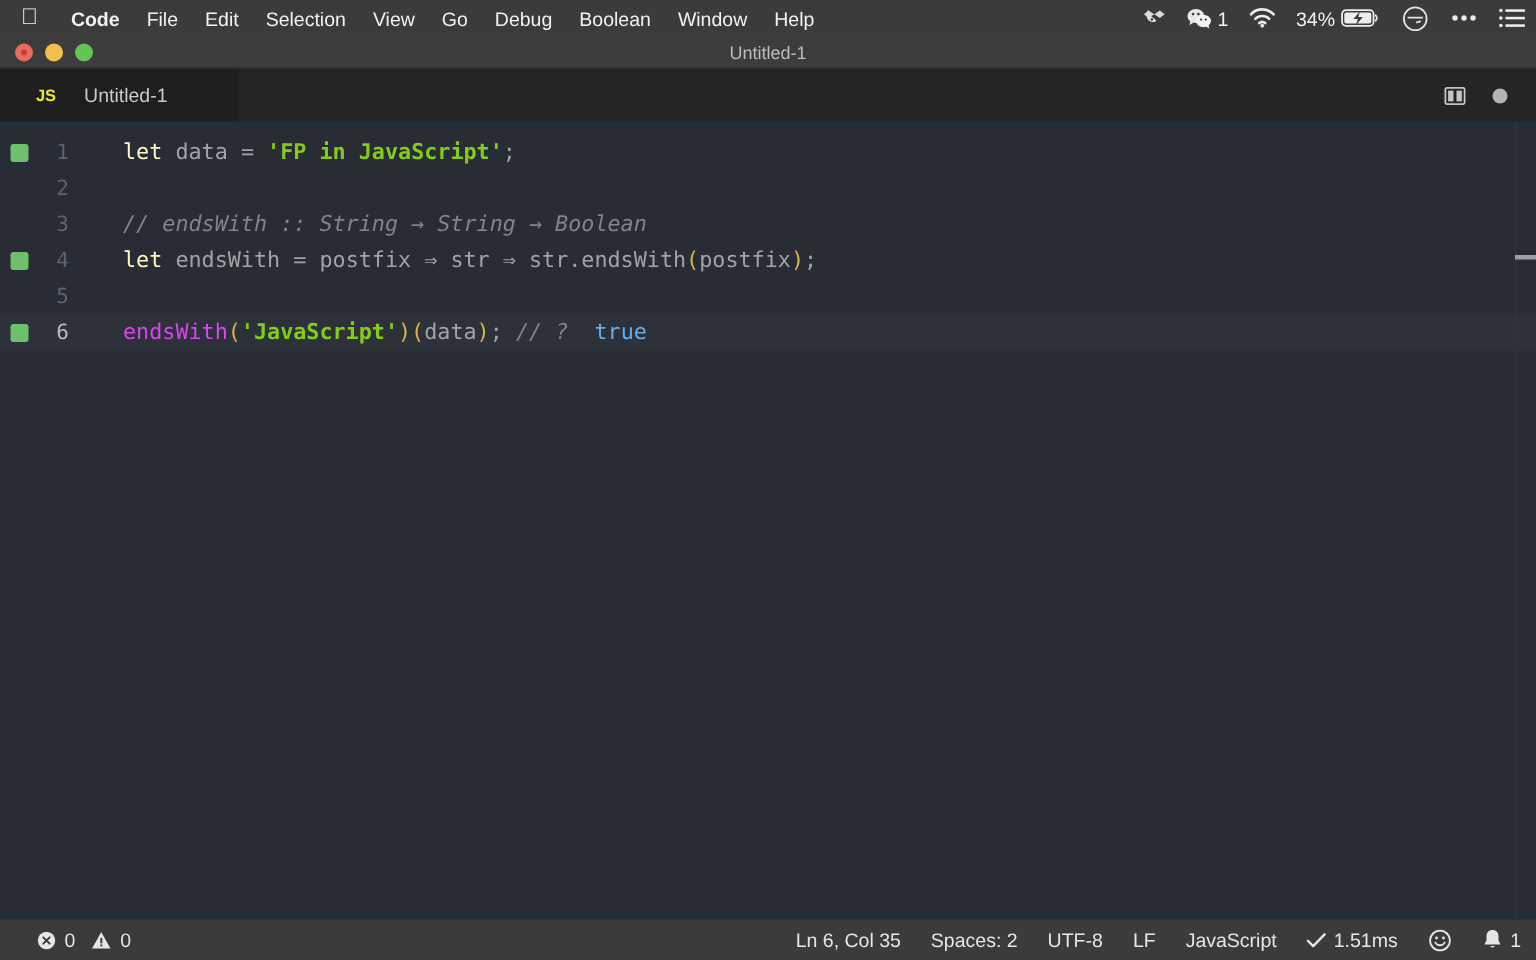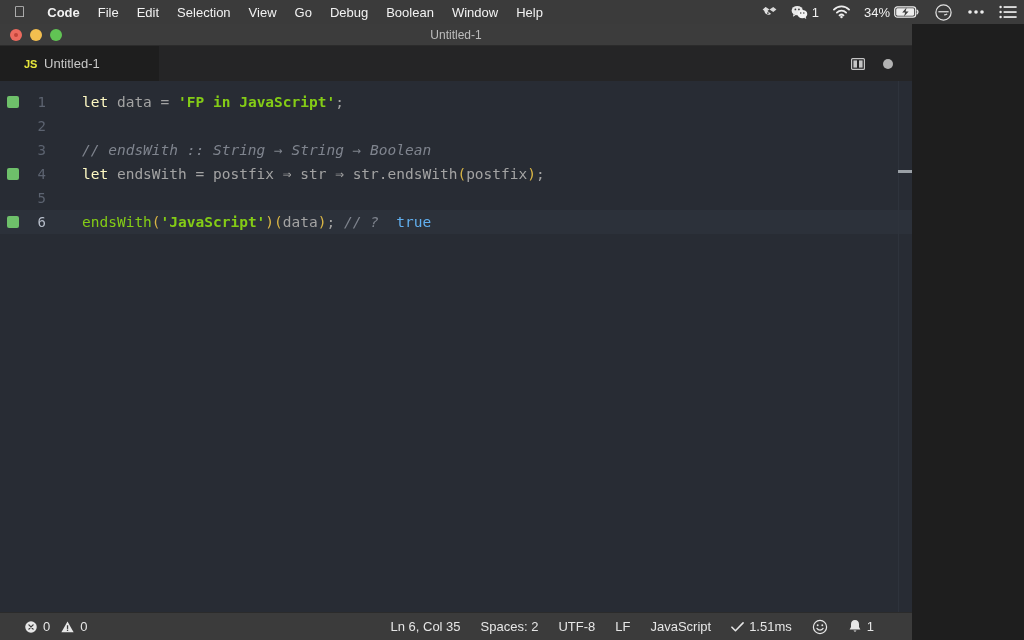--- a/index.html
+++ b/index.html
@@ -24,21 +24,21 @@
           white-space:nowrap; font-size:13px; }
   .mitem.bold{ font-weight:bold; }
   #macbar .spacer{ flex:1 1 auto; }
   #macbar .right{ display:flex; align-items:center; gap:0px; }
   .ritem{ padding:0 7px; display:flex; align-items:center; height:24px; gap:4px;}
   .ritem svg{ display:block; }
   .ritem .txt{ font-size:13px; }
 
   
   #vscode{
-    position:absolute; left:0; top:24px; width:912px; height:616px;
+    position:absolute; left:0; top:24px; width:1024px; height:616px;
     background:#1e1e1e; display:flex; flex-direction:column;
   }
 
   
   #titlebar{
     height:22px; background:#3c3c3c; position:relative;
     display:flex; align-items:center; flex:0 0 22px;
     border-bottom:1px solid #2b2b2b;
   }
   .traffic{ display:flex; align-items:center; gap:8px; margin-left:10px; }
@@ -52,21 +52,21 @@
     position:absolute; left:0; right:0; text-align:center;
     font-size:12px; color:#bdbdbd; pointer-events:none;
   }
 
   
   #tabbar{
     flex:0 0 35px; height:35px; background:#252526;
     display:flex; align-items:stretch; position:relative;
   }
   .tab{
-    display:flex; align-items:center; gap:7px;
+    display:flex; align-items:center; gap:19px;
     padding:0 14px 0 24px; background:#1e1e1e;
     font-size:13px; color:#c9c9c9; min-width:160px;
     border-right:1px solid #252526;
   }
   .tab .js{
     color:#e8e83c; font-size:11px; font-weight:bold;
     font-family:"Liberation Sans", sans-serif; letter-spacing:-0.2px;
   }
   #tabactions{
     margin-left:auto; display:flex; align-items:center; gap:14px;
@@ -96,39 +96,39 @@
     font-family:"DejaVu Sans Mono", monospace;
   }
   .row.active .ln{ color:#b6bdc9; }
   .row .code{ flex:1 1 auto; padding-left:24px; color:#abb2bf; }
 
   
   .kw{ color:#fef9c3; }
   .pl{ color:#a3a3a3; }
   .str{ color:#84cc16;font-weight:bold; }
   .cm{ color:#7f848e; font-style:italic; }
-  .fn{ color:#84cc16; }
+  .fn{ color:#d946ef; }
   .paren{ color:#d9b545; }
   .lit{ color:#61afef;text-align:center; }
 
   
   #ruler{
     position:absolute; right:0; top:0; width:14px; height:100%;
     background:transparent; border-left:1px solid #2e333c;
   }
   #ruler .mk{ position:absolute; right:0; width:14px; height:3px; background:#9aa0a6; }
 
   
   #statusbar{
     flex:0 0 28px; height:28px; background:#3b3b3b;
     display:flex; align-items:center; color:#e6e6e6; font-size:13px;
     border-top:1px solid #2b2b2b;
   }
   .sleft{ display:flex; align-items:center; padding-left:14px; gap:6px; }
-  .sright{ margin-left:auto; display:flex; align-items:center; padding-right:28px; }
+  .sright{ margin-left:auto; display:flex; align-items:center; padding-right:0; }
   .sitem{ padding:0 10px; display:flex; align-items:center; gap:5px; height:28px; white-space:nowrap;}
   .sitem svg{ display:block; }
 </style>
 </head>
 <body>
 
 <div id="macbar">
   <span class="apple"></span>
   <div id="menu-items" style="display: flex; align-items: flex-end;">
       <div class="mitem bold">Code</div>

